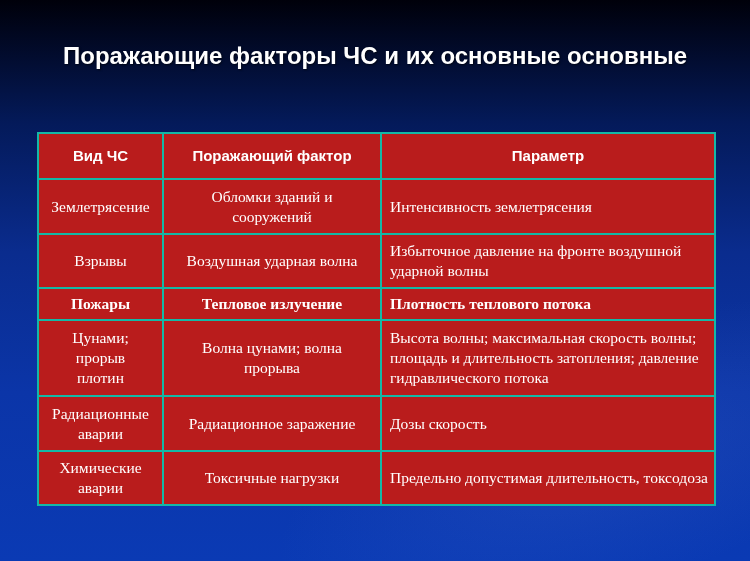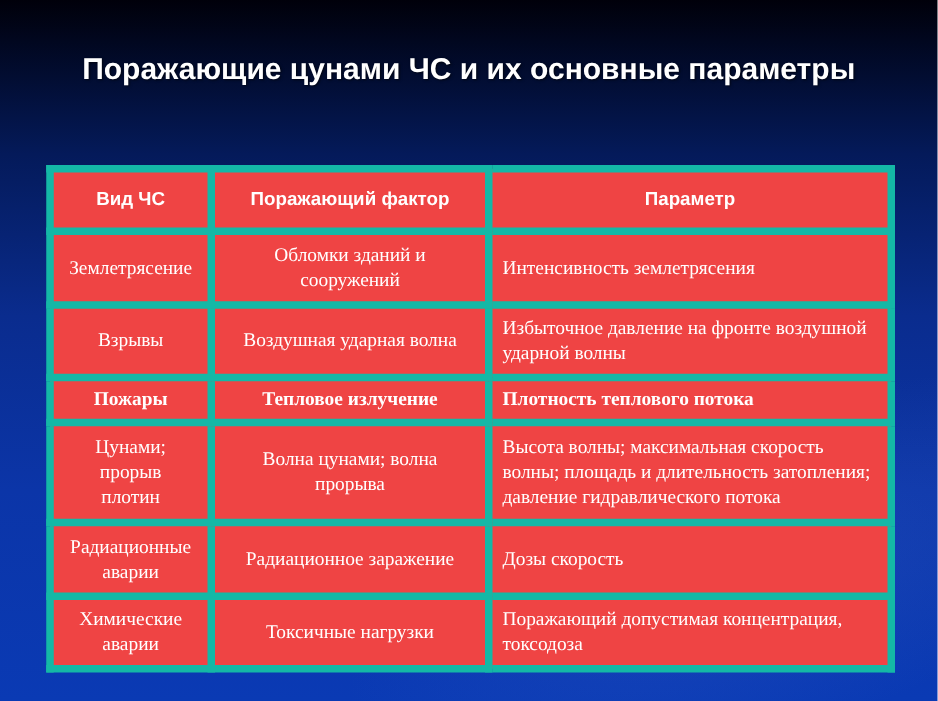--- a/index.html
+++ b/index.html
@@ -18,22 +18,22 @@
     position:absolute; left:0; top:40px; width:750px; text-align:center;
     color:#ffffff; font-family:"Liberation Sans", sans-serif; font-weight:bold;
     font-size:24px; line-height:32px;
     text-shadow: 1px 1px 2px rgba(0,0,0,0.6);
   }
   table.grid {
     position:absolute; left:37px; top:132px; width:679px;
     border-collapse:collapse; table-layout:fixed;
   }
   table.grid td, table.grid th {
-    border:6px solid #14b8a6;
-    background:#ef4444;
+    border:2px solid #14b8a6;
+    background:#b91c1c;
     color:#ffffff;
     font-size:15.5px; line-height:20px;
     padding:0 6px;
     vertical-align:middle;
   }
   table.grid th {
     font-family:"Liberation Sans", sans-serif; font-weight:bold; font-size:15px;
     text-align:center; height:44px;
   }
   .c1 { width:111px; text-align:center; }
@@ -44,21 +44,21 @@
   .r3 td { height:30px;font-weight:bold; }
   .r4 td { height:74px; }
   .r5 td { height:53px; }
   .r6 td { height:52px; }
 </style>
 </head>
 <body>
 
 <div class="swoosh"></div>
 
-<div class="title">Поражающие цунами ЧС и их основные параметры</div>
+<div class="title">Поражающие факторы ЧС и их основные основные</div>
 
 <table class="grid">
   <tbody>
       <tr>
     <th class="c1">Вид ЧС</th>
     <th class="c2">Поражающий фактор</th>
     <th>Параметр</th>
   </tr>
   <tr class="r1">
     <td class="c1">Землетрясение</td>
@@ -81,16 +81,16 @@
     <td class="c3">Высота волны; максимальная скорость волны; площадь и длительность затопления; давление гидравлического потока</td>
   </tr>
   <tr class="r5">
     <td class="c1">Радиационные аварии</td>
     <td class="c2">Радиационное заражение</td>
     <td class="c3">Дозы скорость</td>
   </tr>
   <tr class="r6">
     <td class="c1" style="padding:0 8px;">Химические аварии</td>
     <td class="c2">Токсичные нагрузки</td>
-    <td class="c3">Поражающий допустимая концентрация, токсодоза</td>
+    <td class="c3">Предельно допустимая длительность, токсодоза</td>
   </tr>
 </tbody>
   </table>
 
 </body></html>

